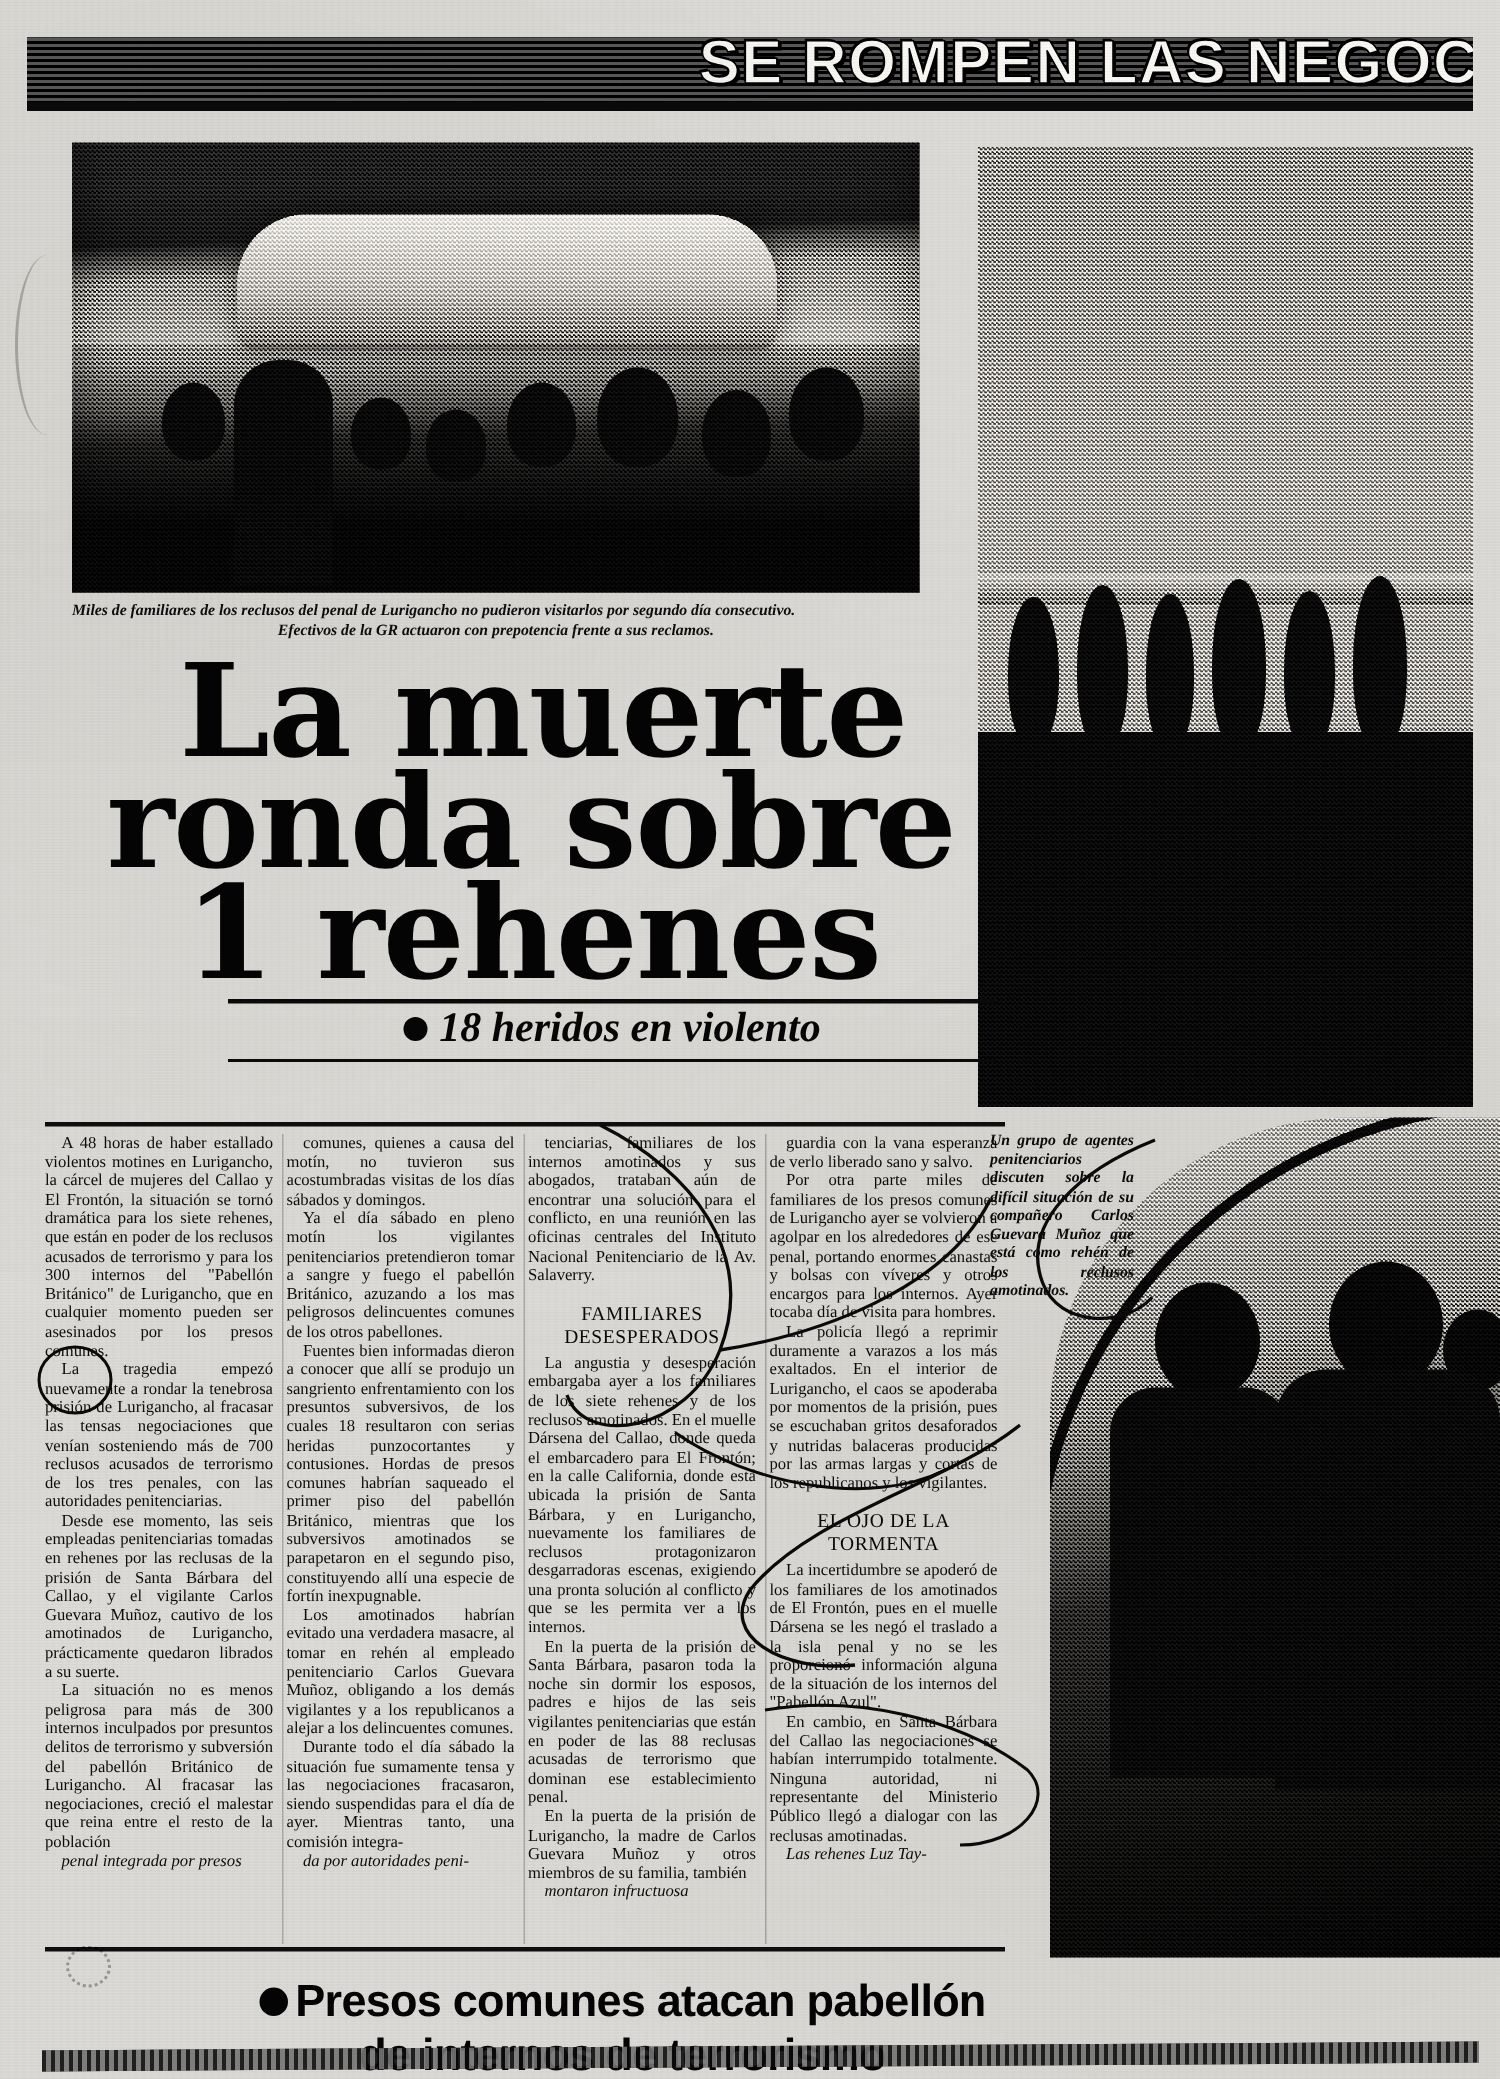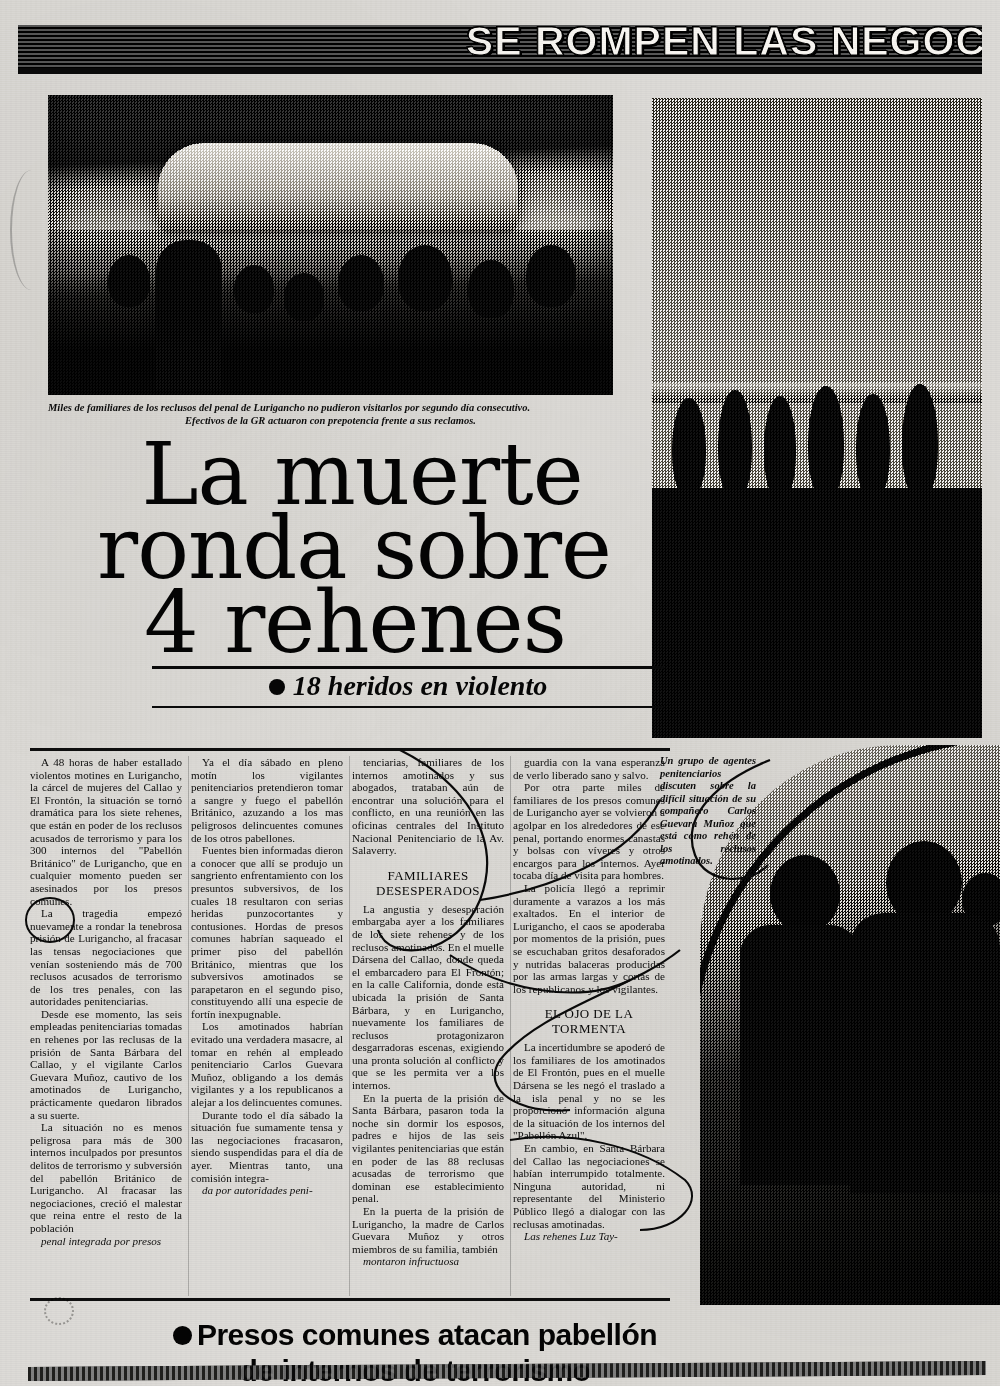--- a/index.html
+++ b/index.html
@@ -88,21 +88,21 @@
   .cap-main .l1{display:block;text-align:left;}
   .cap-right{
     position:absolute;left:660px;top:755px;width:96px;
     font-family:"Liberation Serif",serif;font-style:italic;font-weight:bold;
     font-size:10.5px;line-height:12.5px;color:#121212;text-align:justify;
   }
 
   
   .headline{
     position:absolute;left:40px;top:438px;width:620px;
-    font-family:"DejaVu Serif",serif;font-weight:normal;
+    font-family:"DejaVu Serif",serif;font-weight:bold;
     color:#0b0b0b;line-height:.86;letter-spacing:-1px;
   }
   .headline div{white-space:nowrap;}
   .hl1{font-size:86px;text-align:center;padding-left:24px;}
   .hl2{font-size:86px;text-align:center;padding-left:8px;}
   .hl3{font-size:86px;text-align:center;padding-left:10px;}
 
   .sub-rule{position:absolute;left:152px;top:666px;width:512px;height:3px;background:#111;}
   .sub-rule2{position:absolute;left:152px;top:706px;width:512px;height:2px;background:#111;}
   .subhead{
@@ -209,21 +209,21 @@
     <div class="dark" style="left:40px;top:180px;width:120px;height:260px;border-radius:30px 30px 0 0;"></div>
     <div class="dark" style="left:150px;top:168px;width:150px;height:280px;border-radius:34px 34px 0 0;"></div>
     <div class="grain"></div>
   </div>
 
   <div class="cap-right">Un grupo de agentes penitenciarios discuten sobre la difícil situación de su compañero Carlos Guevara Muñoz que está como rehén de los reclusos amotinados.</div>
 
   <div class="headline">
     <div class="hl1">La muerte</div>
     <div class="hl2">ronda sobre</div>
-    <div class="hl3">4 rehenes</div>
+    <div class="hl3">1 rehenes</div>
   </div>
 
   <div class="sub-rule"></div>
   <div class="sub-rule2"></div>
   <div class="subhead">
     <span class="bullet"></span><span>18 heridos en violento</span>
   </div>
 
   <div class="body-rule"></div>
   <div class="colsep" style="left:188px;"></div>
@@ -232,20 +232,21 @@
 
   <div class="cols" id="columns">
       <div class="col">
         <p>A 48 horas de haber estallado violentos motines en Lurigancho, la cárcel de mujeres del Callao y El Frontón, la situación se tornó dramática para los siete rehenes, que están en poder de los reclusos acusados de terrorismo y para los 300 internos del "Pabellón Británico" de Lurigancho, que en cualquier momento pueden ser asesinados por los presos comunes.</p>
         <p>La tragedia empezó nuevamente a rondar la tenebrosa prisión de Lurigancho, al fracasar las tensas negociaciones que venían sosteniendo más de 700 reclusos acusados de terrorismo de los tres penales, con las autoridades penitenciarias.</p>
         <p>Desde ese momento, las seis empleadas penitenciarias tomadas en rehenes por las reclusas de la prisión de Santa Bárbara del Callao, y el vigilante Carlos Guevara Muñoz, cautivo de los amotinados de Lurigancho, prácticamente quedaron librados a su suerte.</p>
         <p>La situación no es menos peligrosa para más de 300 internos inculpados por presuntos delitos de terrorismo y subversión del pabellón Británico de Lurigancho. Al fracasar las negociaciones, creció el malestar que reina entre el resto de la población</p>
         <p class="tail">penal integrada por presos</p>
       </div>
       <div class="col">
+        <p>comunes, quienes a causa del motín, no tuvieron sus acostumbradas visitas de los días sábados y domingos.</p>
         <p>Ya el día sábado en pleno motín los vigilantes penitenciarios pretendieron tomar a sangre y fuego el pabellón Británico, azuzando a los mas peligrosos delincuentes comunes de los otros pabellones.</p>
         <p>Fuentes bien informadas dieron a conocer que allí se produjo un sangriento enfrentamiento con los presuntos subversivos, de los cuales 18 resultaron con serias heridas punzocortantes y contusiones. Hordas de presos comunes habrían saqueado el primer piso del pabellón Británico, mientras que los subversivos amotinados se parapetaron en el segundo piso, constituyendo allí una especie de fortín inexpugnable.</p>
         <p>Los amotinados habrían evitado una verdadera masacre, al tomar en rehén al empleado penitenciario Carlos Guevara Muñoz, obligando a los demás vigilantes y a los republicanos a alejar a los delincuentes comunes.</p>
         <p>Durante todo el día sábado la situación fue sumamente tensa y las negociaciones fracasaron, siendo suspendidas para el día de ayer. Mientras tanto, una comisión integra-</p>
         <p class="tail">da por autoridades peni-</p>
       </div>
       <div class="col">
         <p>tenciarias, familiares de los internos amotinados y sus abogados, trataban aún de encontrar una solución para el conflicto, en una reunión en las oficinas centrales del Instituto Nacional Penitenciario de la Av. Salaverry.</p>
         <p class="sec">FAMILIARES<br>DESESPERADOS</p>
         <p>La angustia y desesperación embargaba ayer a los familiares de los siete rehenes y de los reclusos amotinados. En el muelle Dársena del Callao, donde queda el embarcadero para El Frontón; en la calle California, donde está ubicada la prisión de Santa Bárbara, y en Lurigancho, nuevamente los familiares de reclusos protagonizaron desgarradoras escenas, exigiendo una pronta solución al conflicto y que se les permita ver a los internos.</p>

